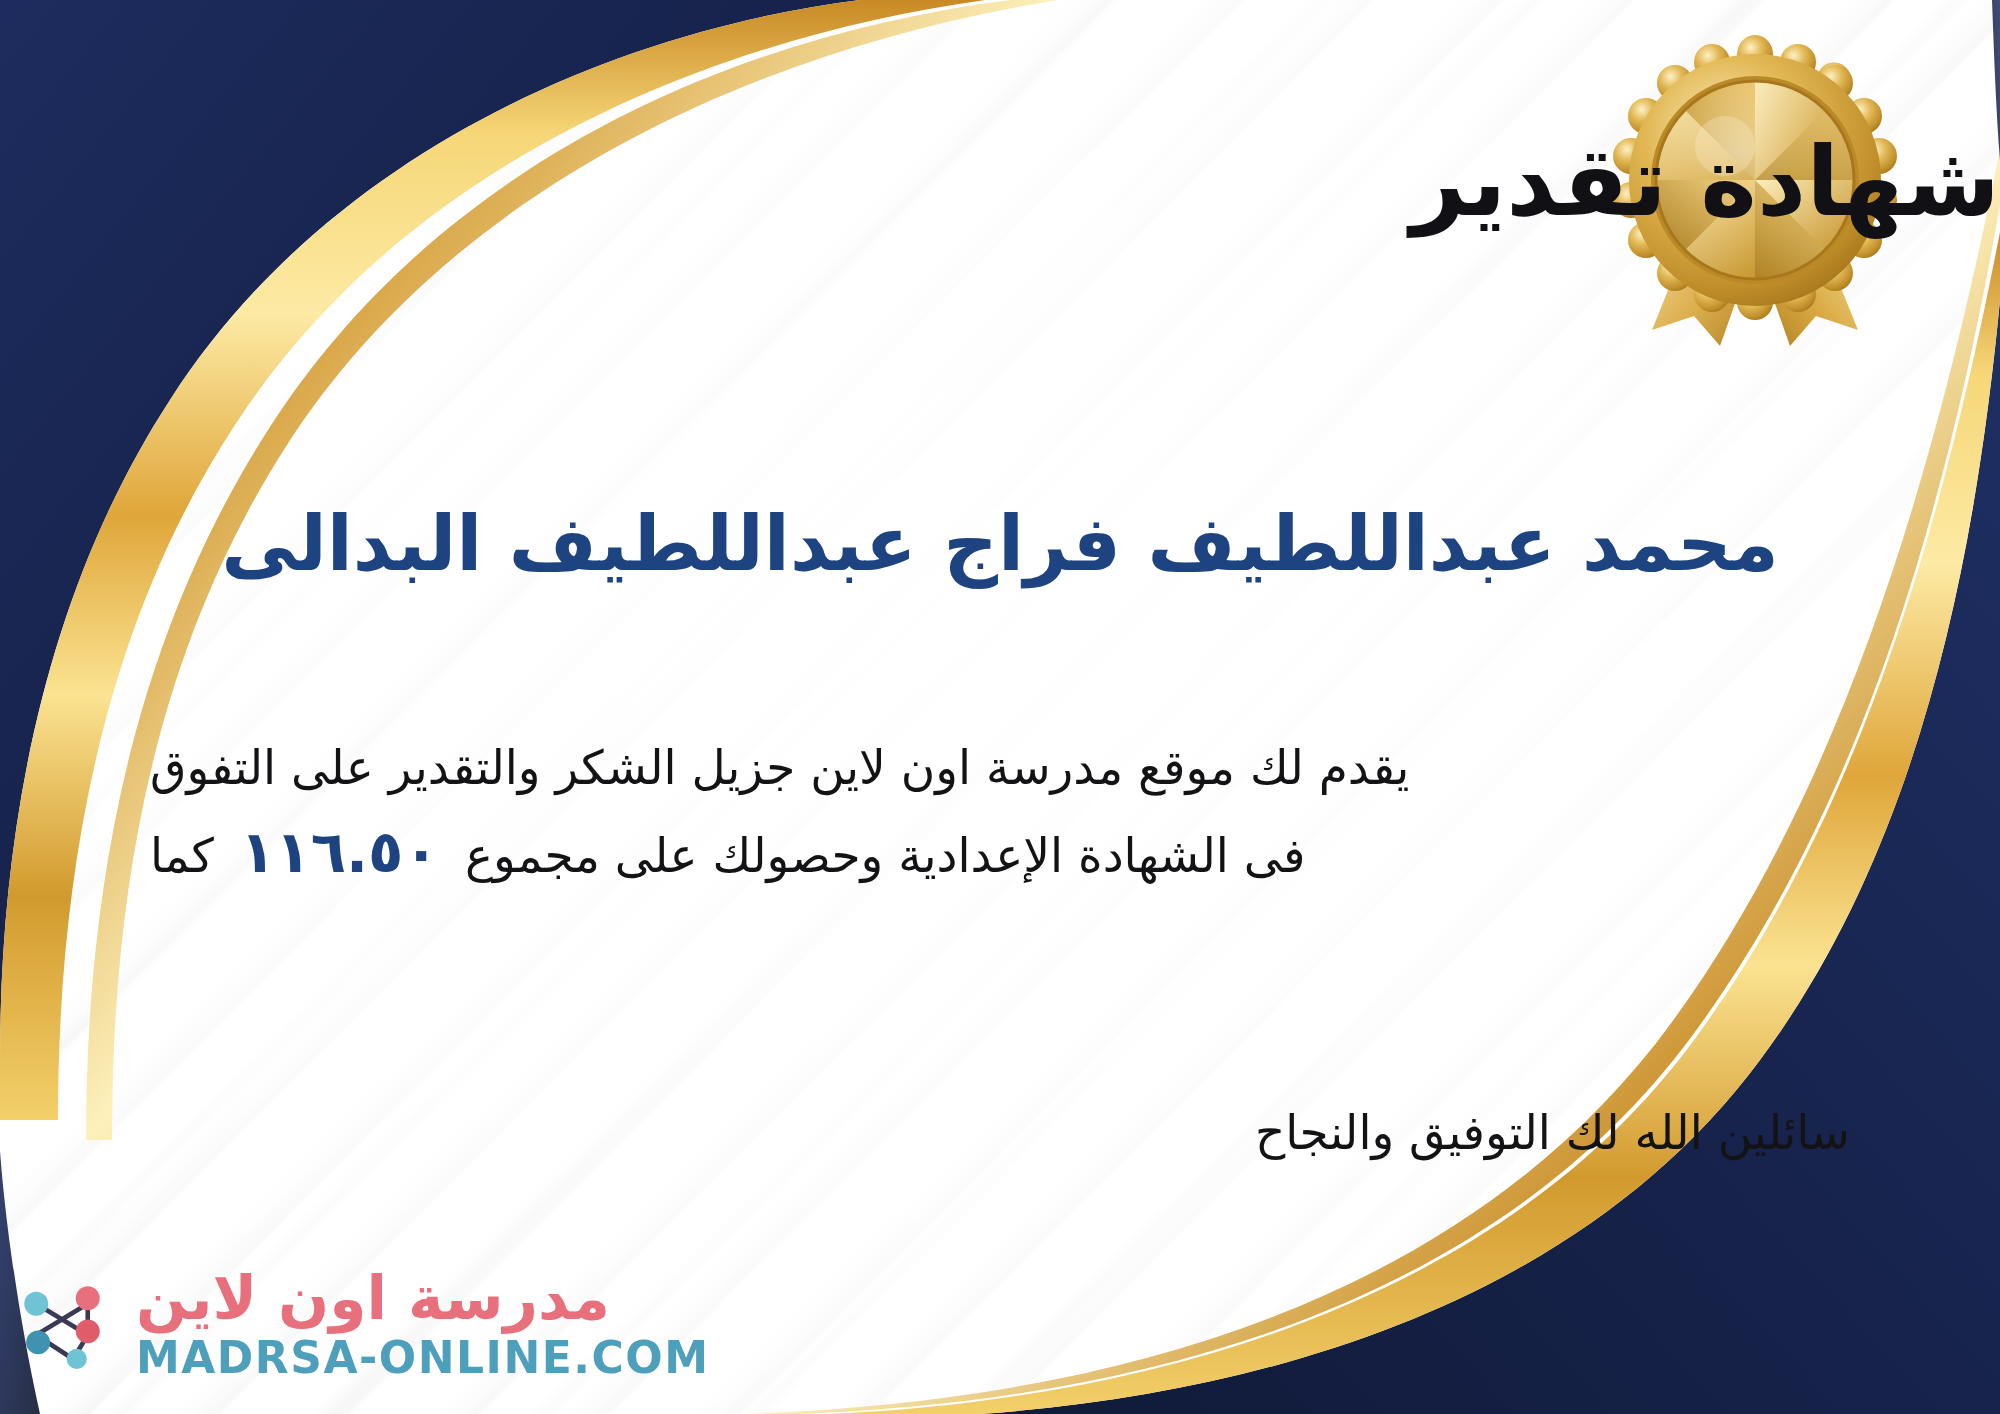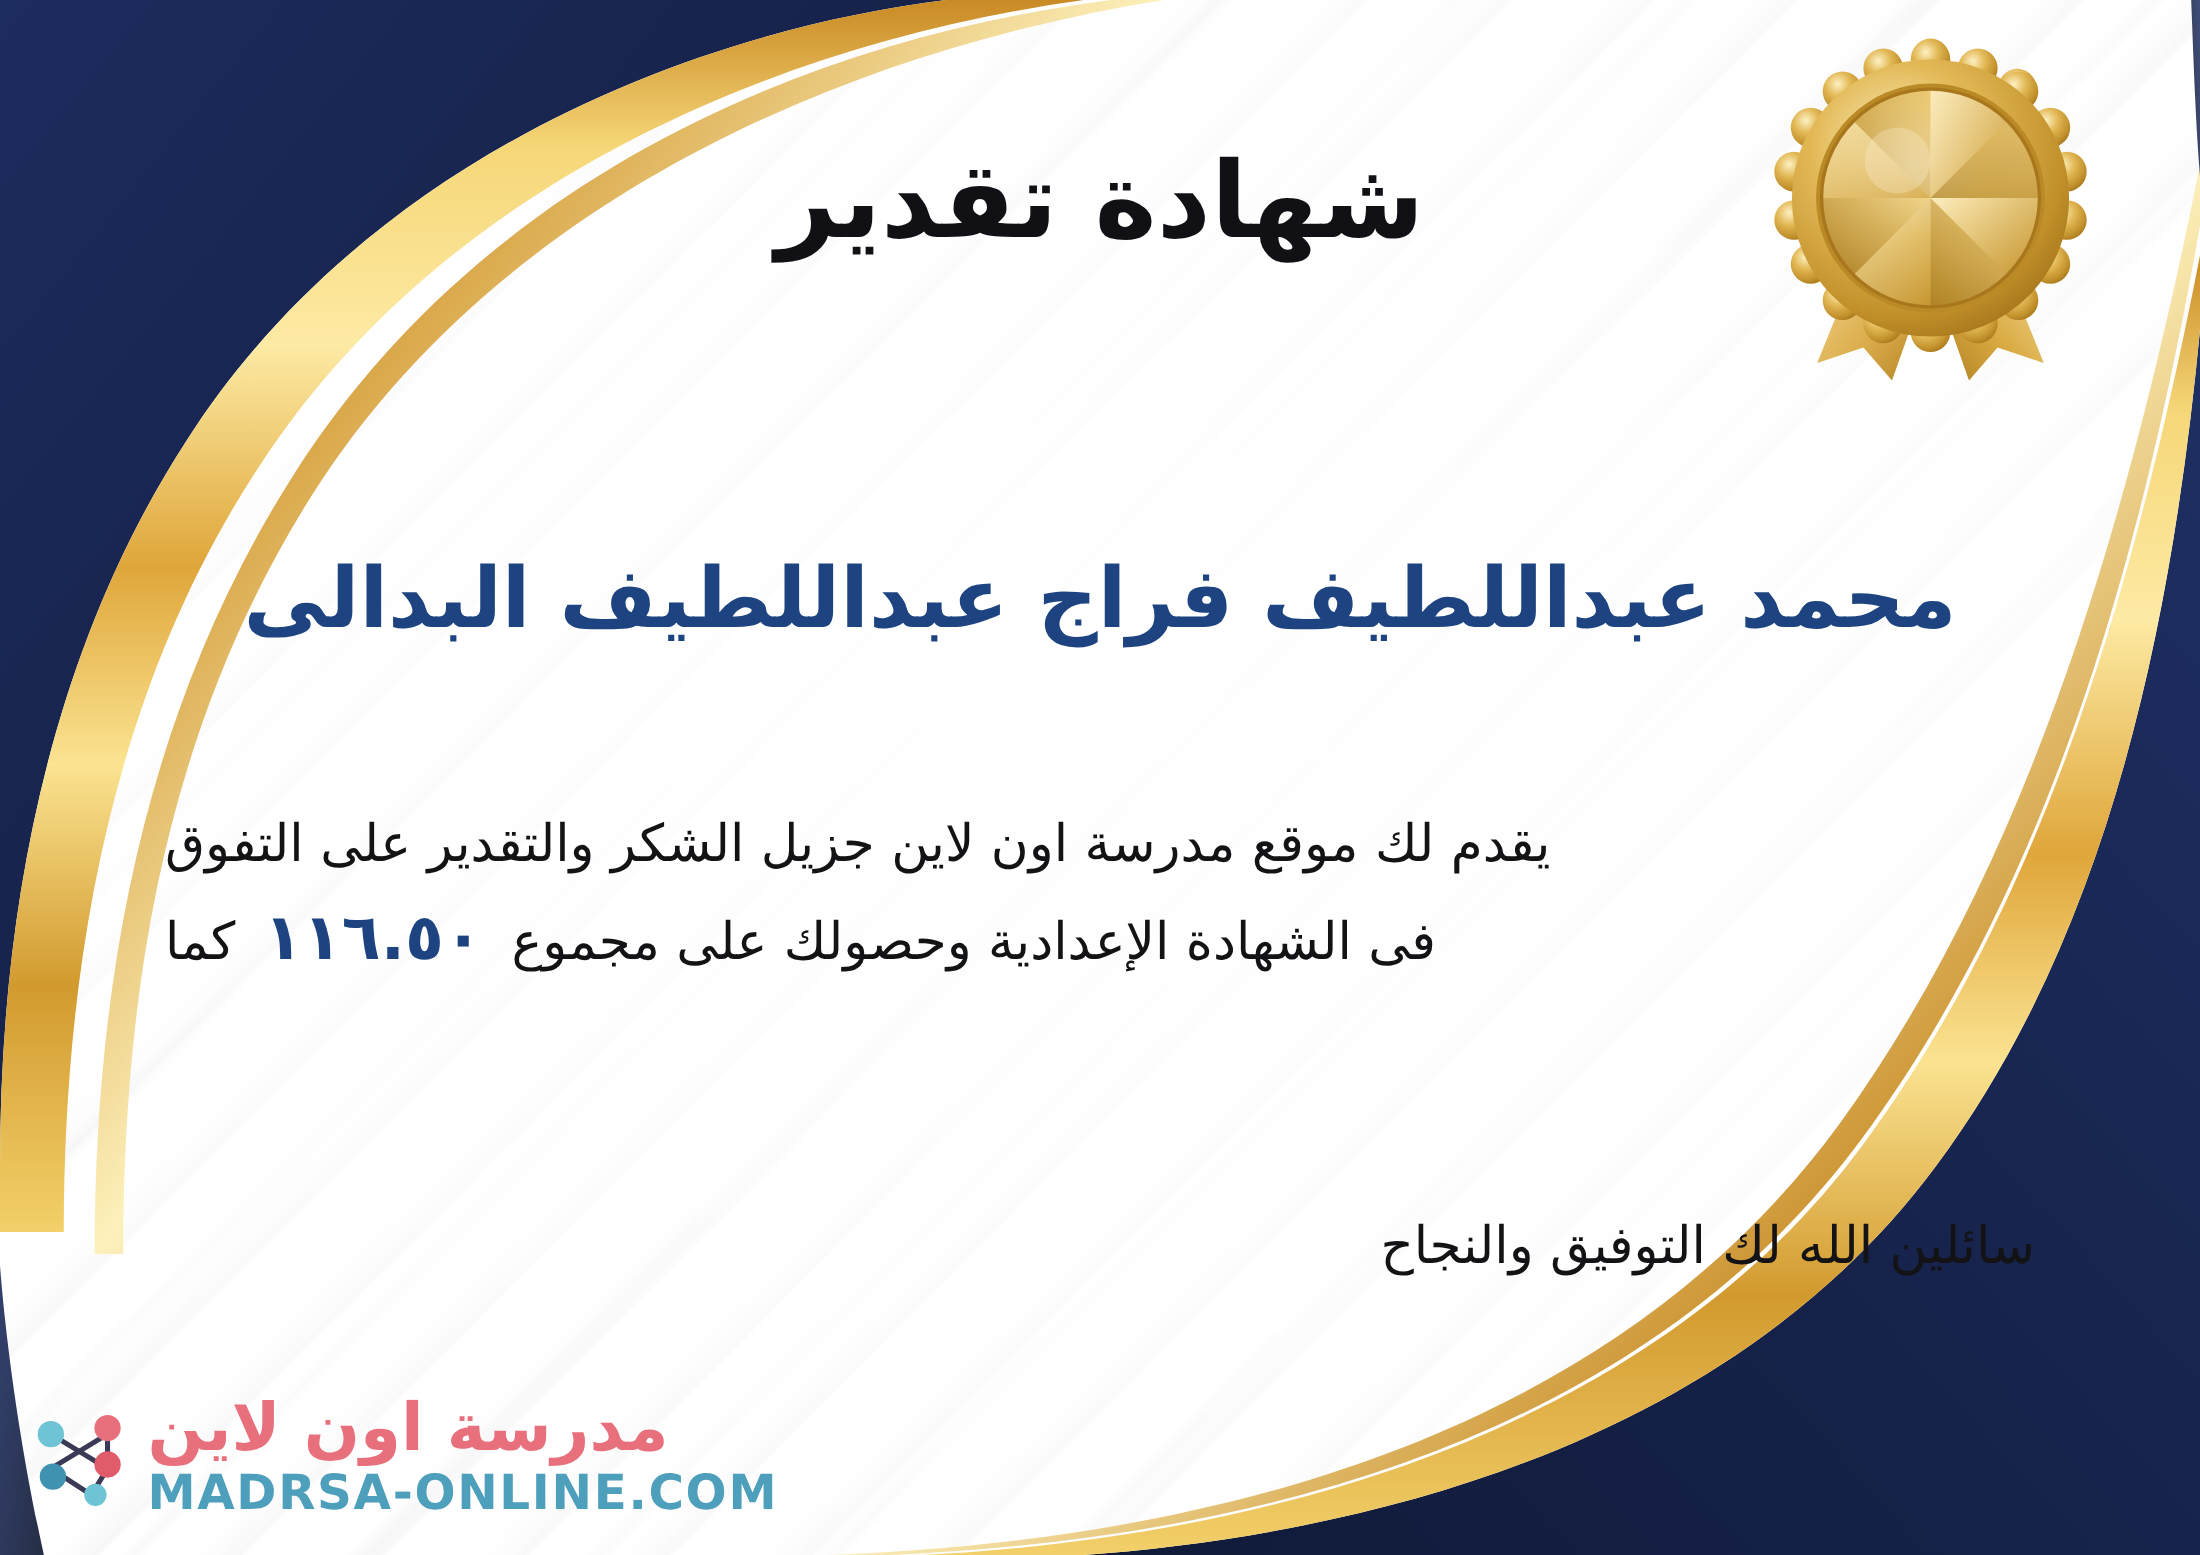--- a/index.html
+++ b/index.html
@@ -50,21 +50,20 @@
 
   
   .medal{position:absolute;left:1590px;top:30px;width:330px;height:330px;}
 
   
   .content{
     position:absolute;left:0;top:0;width:2000px;height:1414px;
   }
   .cert-title{
     position:absolute;left:0;right:0;top:132px;
-    text-align:center;
     font-size:96px;
     font-weight:700;
     color:#111014;
     letter-spacing:1px;
     line-height:1.05;
     direction:rtl;
   }
   .recipient-name{
     position:absolute;left:40px;right:40px;top:500px;
     text-align:center;
@@ -98,22 +97,22 @@
     position:absolute;left:150px;right:150px;top:1105px;
     text-align:right;
     direction:rtl;
     font-size:47px;
     color:#131316;
     white-space:nowrap;
   }
 
   
   .brand{
-    position:absolute;left:26px;bottom:34px;
-    display:flex;align-items:center;gap:16px;direction:rtl;
+    position:absolute;left:16px;bottom:34px;
+    display:flex;align-items:center;gap:28px;direction:rtl;
   }
   .brand-text{display:flex;flex-direction:column;align-items:flex-end;line-height:1;}
   .brand-ar{
     font-size:60px;font-weight:700;color:#e8707c;
     direction:rtl;letter-spacing:0px;
   }
   .brand-en{
     font-size:44px;font-weight:700;color:#4e9fbb;
     letter-spacing:1.5px;direction:ltr;margin-top:8px;
   }

